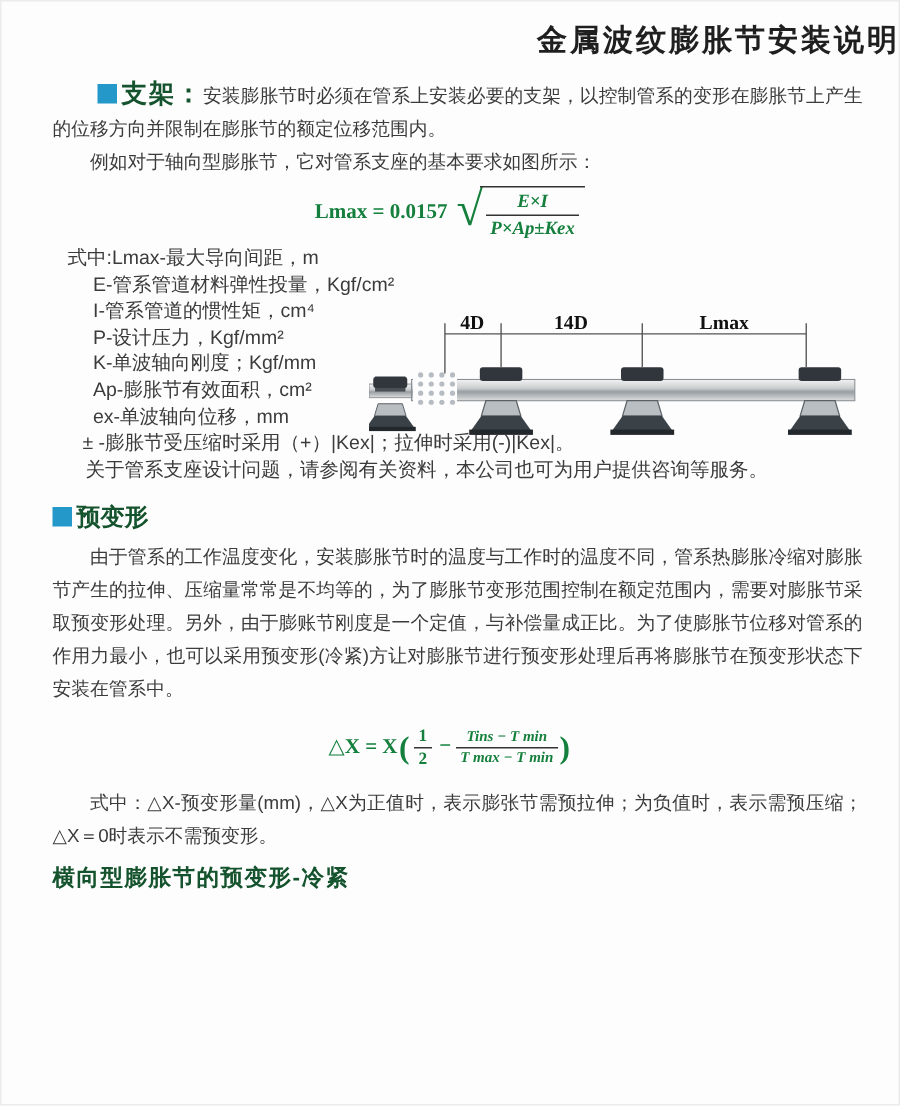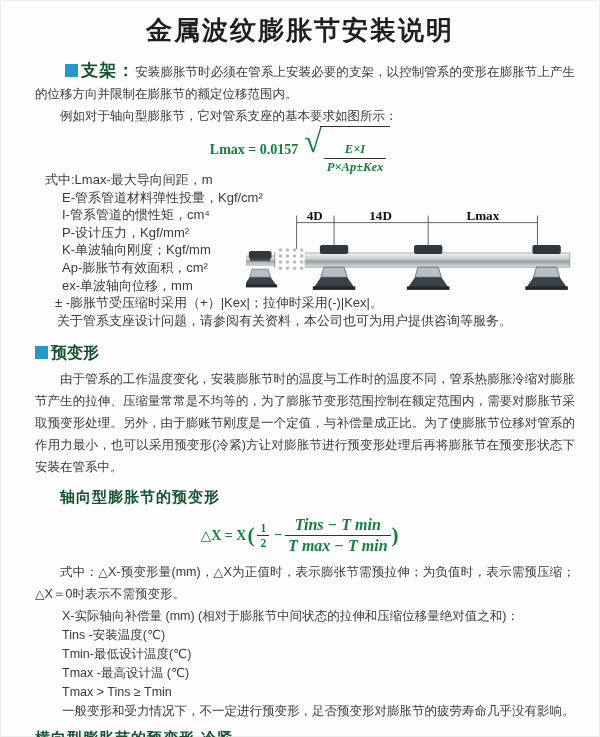--- a/index.html
+++ b/index.html
@@ -3,48 +3,48 @@
 <meta charset="utf-8">
 <style>
   html,body{margin:0;padding:0;}
   body{
     width:600px;height:737px;overflow:hidden;background:#fdfdfd;
     font-family:"Liberation Sans","DejaVu Sans",sans-serif;
     color:#3b3b3b;box-shadow:inset 0 0 0 1px #ececec;
   }
   .page{position:relative;width:600px;height:737px;}
   .page-title{
-    text-align:center;font-size:26px;font-weight:bold;color:#1f1f1f;
+    text-align:right;font-size:20px;font-weight:bold;color:#1f1f1f;
     letter-spacing:2px;padding-top:13px;margin:0 0 12px 0;
   }
   .blue{color:#14532d;}
   .sq{display:inline-block;width:13px;height:13px;background:#2398c9;
       margin-right:3px;vertical-align:-1px;}
   .para{margin:0 25px 0 35px;font-size:12.5px;line-height:22px;text-align:justify;}
   .para.intro{text-indent:30px;}
   .sec-head-inline{font-size:17px;font-weight:bold;letter-spacing:1px;}
   .example{margin:0 25px 0 35px;font-size:12.5px;line-height:22px;text-indent:2em;}
 
   
   .formula{font-family:"Liberation Serif","DejaVu Serif",serif;font-weight:bold;color:#15803d;
            display:flex;align-items:center;justify-content:center;}
   .f1{margin:6px 0 4px 0;height:34px;}
   .f1 .pref{font-size:14px;margin-right:6px;}
   .sqrt{display:inline-flex;align-items:flex-start;}
   .sqrt-sign{font-size:32px;font-weight:400;line-height:30px;margin-right:-2px;}
-  .sqrt-body{border-top:1.6px solid #333;padding:15px 4px 0 4px;}
+  .sqrt-body{border-top:1.6px solid #333;padding:2px 4px 0 4px;}
   .frac{display:inline-block;text-align:center;vertical-align:middle;}
   .frac .num{display:block;border-bottom:1.2px solid #333;padding:0 3px 1px 3px;}
   .frac .den{display:block;padding:1px 3px 0 3px;}
   .f1 .frac{font-size:12.5px;font-style:italic;}
   .f2{margin:10px 0 8px 0;height:36px;font-size:14px;justify-content:center;}
   .f2 .paren{font-size:21px;font-weight:bold;margin:0 1px;}
   .f2 .half{font-size:11.5px;margin:0 2px;}
   .f2 .minus{margin:0 3px;}
-  .f2 .tfrac{font-size:16px;font-style:italic;}
+  .f2 .tfrac{font-size:10px;font-style:italic;}
 
   
   .defs{margin-top:3px;font-size:13px;line-height:17.6px;}
   .defs div{white-space:nowrap;}
   .d-first{margin-left:45px;}
   .d-item{margin-left:62px;}
   .d-pm{margin-left:55px;}
   .d-note{margin-left:57px;}
 
   
@@ -155,43 +155,34 @@
       <text class="dim-label" x="68" y="13" text-anchor="middle">4D</text>
       <text class="dim-label" x="133" y="13" text-anchor="middle">14D</text>
       <text class="dim-label" x="234" y="13" text-anchor="middle">Lmax</text>
     </svg>
   </div>
 
   <div class="sec2-head"><span class="sq"></span><span class="blue">预变形</span></div>
 
   <p class="para intro2" style="text-indent:2em">由于管系的工作温度变化，安装膨胀节时的温度与工作时的温度不同，管系热膨胀冷缩对膨胀节产生的拉伸、压缩量常常是不均等的，为了膨胀节变形范围控制在额定范围内，需要对膨胀节采取预变形处理。另外，由于膨账节刚度是一个定值，与补偿量成正比。为了使膨胀节位移对管系的作用力最小，也可以采用预变形(冷紧)方让对膨胀节进行预变形处理后再将膨胀节在预变形状态下安装在管系中。</p>
 
-  <div class="sub-head blue">轴向型膨胀节的预变形</div>
 
   <div class="formula f2">
     <span>△X = X</span>
     <span class="paren">(</span>
     <span class="frac half">
       <span class="num">1</span>
       <span class="den">2</span>
     </span>
     <span class="minus">−</span>
     <span class="frac tfrac">
       <span class="num">Tins − T min</span>
       <span class="den">T max − T min</span>
     </span>
     <span class="paren">)</span>
   </div>
 
   <p class="para" style="text-indent:2em;margin-top:2px">式中：△X-预变形量(mm)，△X为正值时，表示膨张节需预拉伸；为负值时，表示需预压缩；△X＝0时表示不需预变形。</p>
 
-  <div class="items">
-    <div>X-实际轴向补偿量 (mm) (相对于膨胀节中间状态的拉伸和压缩位移量绝对值之和)：</div>
-    <div>Tins -安装温度(℃)</div>
-    <div>Tmin-最低设计温度(℃)</div>
-    <div>Tmax -最高设计温 (℃)</div>
-    <div>Tmax &gt; Tins ≥ Tmin</div>
-    <div>一般变形和受力情况下，不一定进行预变形，足否预变形对膨胀节的疲劳寿命几乎没有影响。</div>
-  </div>
 
   <div class="sub-head2 blue">横向型膨胀节的预变形-冷紧</div>
 
 </div>
 
 </body></html>

